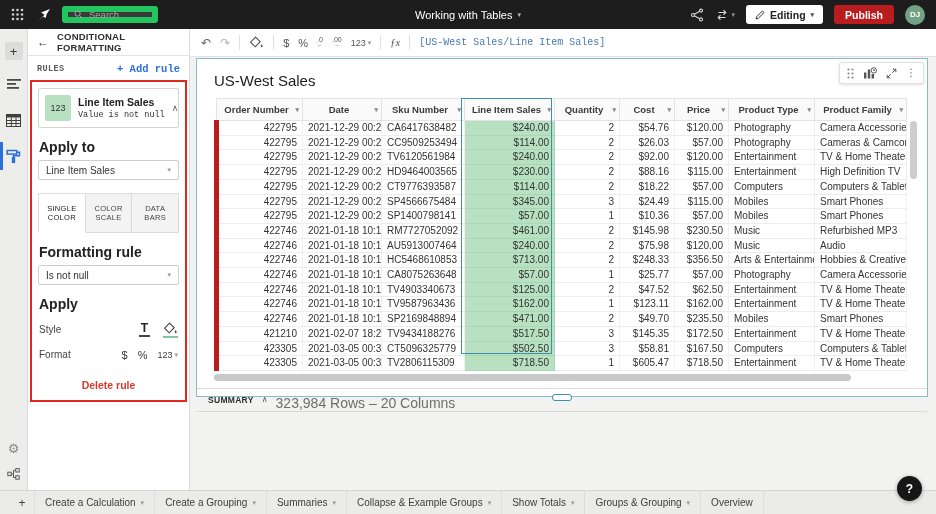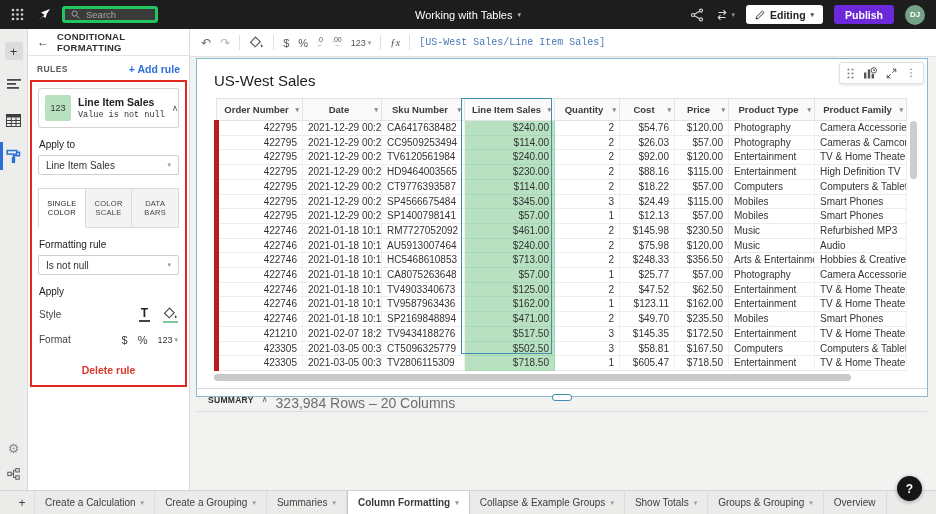--- a/index.html
+++ b/index.html
@@ -1,55 +1,55 @@
 <!DOCTYPE html>
 <html><head>
 <meta charset="utf-8">
 <style>
   * { margin:0; padding:0; box-sizing:border-box; }
   html,body { width:936px; height:514px; overflow:hidden; }
   body { font-family:"Liberation Sans", sans-serif; position:relative; background:#f2f2f1; }
 
   
   .topbar { height:29px; background:#1d1d1d; display:flex; align-items:center; padding:0 11px; gap:11px; position:relative; z-index:20; }
-  .search { width:96px; height:17px; background:#3a3a3a; border:3px solid #22c55e; border-radius:3px; display:flex; align-items:center; gap:6px; padding:0 6px; color:#a8a8a8; font-size:9.5px; }
+  .search { width:96px; height:17px; background:#3a3a3a; border:6px solid #22c55e; border-radius:3px; display:flex; align-items:center; gap:6px; padding:0 6px; color:#a8a8a8; font-size:9.5px; }
   .doc-title { position:absolute; left:50%; transform:translateX(-50%); color:#fff; font-size:11px; display:flex; gap:5px; align-items:center; }
   .caret { font-size:7px; color:#999; }
   .doc-title .caret { color:#bbb; }
   .topbar-right { margin-left:auto; display:flex; align-items:center; gap:11px; }
   .icon-caret-pair { display:flex; align-items:center; gap:2px; }
   .btn-editing { background:#fff; border-radius:3px; height:19px; display:flex; align-items:center; gap:5px; padding:0 9px; font-size:10.5px; font-weight:700; color:#222; }
-  .btn-publish { background:#6d28d9; color:#fff; border-radius:3px; height:19px; display:flex; align-items:center; padding:0 11px; font-size:10.5px; font-weight:700; }
+  .btn-publish { background:#b91c1c; color:#fff; border-radius:3px; height:19px; display:flex; align-items:center; padding:0 11px; font-size:10.5px; font-weight:700; }
   .avatar { width:20px; height:20px; border-radius:50%; background:#74a284; color:#fff; font-size:8px; font-weight:700; display:flex; align-items:center; justify-content:center; }
 
   
   .mid { display:flex; height:461px; }
 
   .rail { width:28px; background:#ededec; border-right:1px solid #d9d9d9; display:flex; flex-direction:column; align-items:center; padding:13px 0 10px; flex:none; }
   .rail-plus { width:18px; height:18px; background:#dcdcdc; border-radius:2px; display:flex; align-items:center; justify-content:center; color:#3c3c3c; font-size:13px; line-height:1; }
   .rail-item { width:28px; height:24px; display:flex; align-items:center; justify-content:center; position:relative; margin-top:12px; }
   .rail-item.active::before { content:""; position:absolute; left:0; top:-2px; bottom:-2px; width:3px; background:#2b6fd8; }
   .rail-bottom { margin-top:auto; display:flex; flex-direction:column; gap:12px; align-items:center; }
   .gear-glyph { font-size:13px; color:#8a8a8a; }
 
   
   .panel { width:162px; background:#fff; border-right:1px solid #dcdcdc; display:flex; flex-direction:column; font-size:10px; flex:none; }
   .panel-head { height:27px; border-bottom:1px solid #e3e3e3; display:flex; align-items:center; gap:8px; padding:0 9px; flex:none; }
   .back-arrow { font-size:12px; color:#444; }
   .panel-title { font-size:9.5px; font-weight:700; color:#2f2f2f; letter-spacing:.2px; }
-  .rules-row { display:flex; justify-content:space-between; align-items:center; padding:7px 9px 4px; }
+  .rules-row { display:flex; justify-content:space-between; align-items:center; padding:7px 9px 4px;font-family:Liberation Mono, monospace; }
   .rules-label { font-size:8.5px; font-weight:700; color:#5a5a5a; letter-spacing:.4px; }
   .add-rule { color:#2e6fd9; font-weight:700; font-size:10.5px; }
   .red-rect { margin:1px 2px 0; border:2px solid #e1281e; padding:6px 6px 9px; display:flex; flex-direction:column; }
   .rule-card { border:1px solid #d4d4d4; border-radius:2px; padding:6px; display:flex; gap:7px; align-items:center; }
   .badge { width:26px; height:26px; background:#b7e1c1; border-radius:2px; display:flex; align-items:center; justify-content:center; font-size:9px; color:#333; flex:none; }
   .rule-col { font-size:10.5px; font-weight:700; color:#222; }
   .rule-cond { font-family:"Liberation Mono", monospace; font-size:8.5px; color:#333; margin-top:2px; white-space:nowrap; }
   .chev-up { margin-left:auto; color:#666; font-size:9px; }
-  .sec-label { font-weight:400; color:#222; margin:11px 1px 5px; font-size:10px; }
+  .sec-label { font-weight:700; color:#222; margin:11px 1px 5px; font-size:14px; }
   .select { height:20px; border:1px solid #cfcfcf; border-radius:2px; display:flex; align-items:center; justify-content:space-between; padding:0 7px; color:#333; background:#fff; }
   .mode-tabs { display:flex; margin-top:13px;align-items:center; }
   .mode-tab { flex:1; height:40px; background:#f3f3f3; border:1px solid #dcdcdc; border-left:none; display:flex; align-items:center; justify-content:center; text-align:center; font-size:7.5px; color:#444; letter-spacing:.3px; padding:0 5px; }
   .mode-tab:first-child { border-left:1px solid #dcdcdc; }
   .mode-tab.active { background:#fff; border-bottom-color:#fff; color:#222; }
   .apply-row { display:flex; align-items:center; margin:4px 1px; color:#444; height:17px; }
   .apply-row .row-icons { margin-left:auto; display:flex; gap:13px; align-items:center; }
   .ticon { font-size:12px; font-weight:700; color:#222; border-bottom:2px solid #444; line-height:13px; padding:0 2px; }
   .bucket-underline { border-bottom:2px solid #7cc79c; padding-bottom:1px; line-height:0; }
   .fmt-glyph { font-size:11px; color:#3a3a3a; }
@@ -449,21 +449,21 @@
                   <td class="num">$115.00</td>
                   <td>Mobiles</td>
                   <td>Smart Phones</td>
                 </tr>
                 <tr>
                   <td class="num">422795</td>
                   <td>2021-12-29 00:29:04</td>
                   <td>SP1400798141</td>
                   <td class="num hl">$57.00</td>
                   <td class="num">1</td>
-                  <td class="num">$12.13</td>
+                  <td class="num">$10.36</td>
                   <td class="num">$57.00</td>
                   <td>Mobiles</td>
                   <td>Smart Phones</td>
                 </tr>
                 <tr>
                   <td class="num">422746</td>
                   <td>2021-01-18 10:19:55</td>
                   <td>RM7727052092</td>
                   <td class="num hl">$461.00</td>
                   <td class="num">2</td>
@@ -603,24 +603,20 @@
         <span class="caret">▾</span>
       </div>
       <div class="ftab">
         <span>Create a Grouping</span>
         <span class="caret">▾</span>
       </div>
       <div class="ftab">
         <span>Summaries</span>
         <span class="caret">▾</span>
       </div>
-      <div class="ftab active">
-        <span>Column Formatting</span>
-        <span class="caret">▾</span>
-      </div>
       <div class="ftab">
         <span>Collapse &amp; Example Groups</span>
         <span class="caret">▾</span>
       </div>
       <div class="ftab">
         <span>Show Totals</span>
         <span class="caret">▾</span>
       </div>
       <div class="ftab">
         <span>Groups &amp; Grouping</span>

